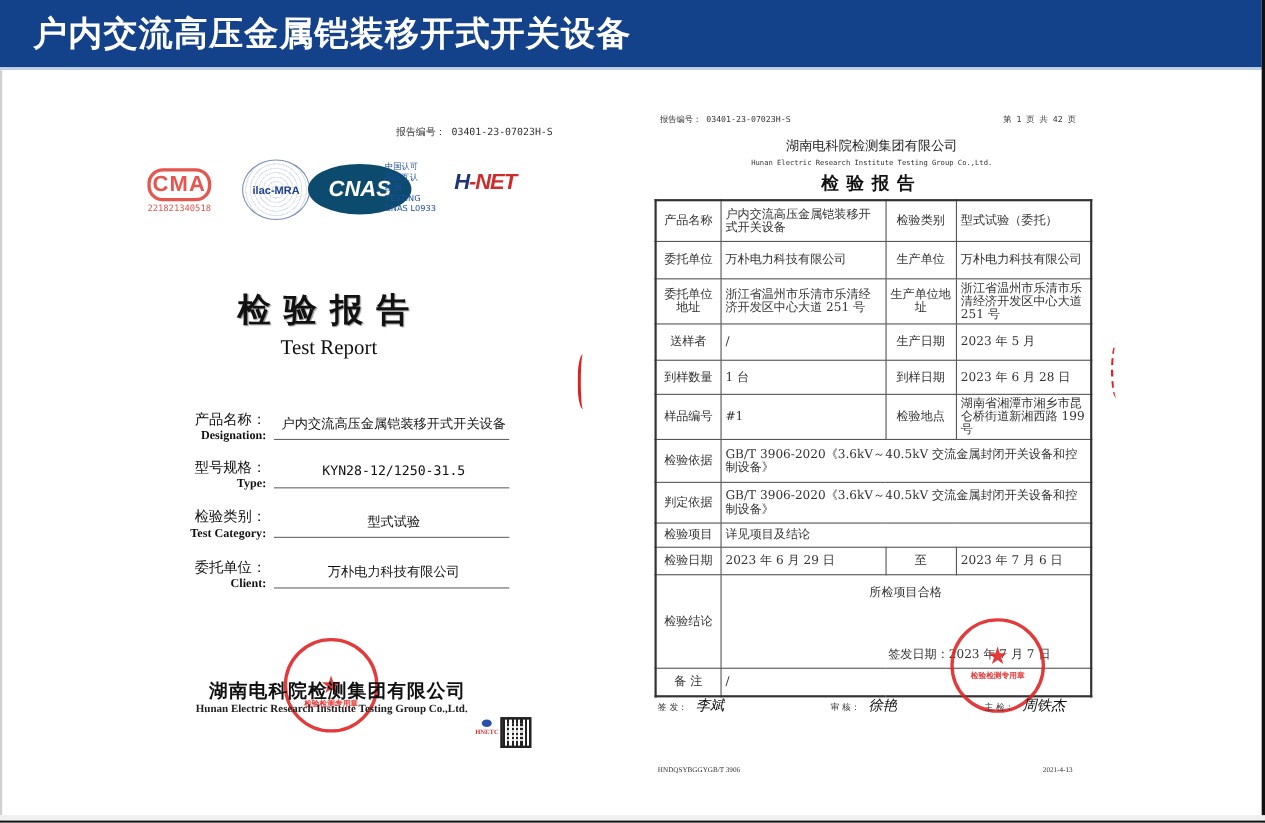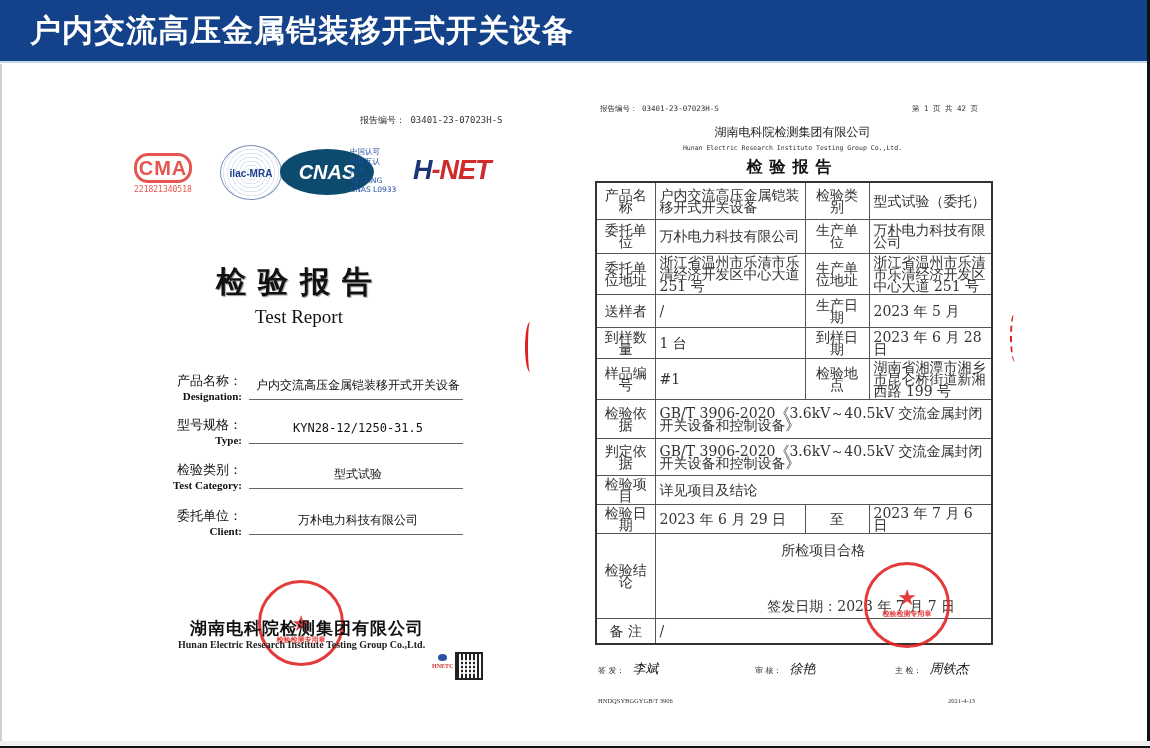--- a/index.html
+++ b/index.html
@@ -15,21 +15,21 @@
   
   .cover { position: absolute; left: 120px; top: 100px; width: 400px; height: 600px; }
   .report-no { position: absolute; left: 240px; top: 14px; font-family: "DejaVu Sans Mono", monospace; font-size: 9px; color: #333; white-space: nowrap; }
   .logos { position: absolute; left: 0; top: 45px; width: 400px; height: 55px; }
   .cma { position: absolute; left: 14px; top: 8px; width: 60px; height: 45px; }
   .cma-mark { width: 58px; height: 30px; border: 3px solid #e4564e; border-radius: 14px; color: #e4564e; font-family: "Liberation Sans", sans-serif; font-weight: bold; font-size: 20px; text-align: center; line-height: 24px; letter-spacing: 1px; }
   .cma-num { font-family: "DejaVu Sans Mono", monospace; font-size: 8px; color: #e4564e; margin-top: 2px; white-space: nowrap; }
   .ilac { position: absolute; left: 100px; top: 0; width: 62px; height: 55px; border: 1px solid #7a8fb8; border-radius: 50%; color: #1d3f8c; font-family: "Liberation Sans", sans-serif; font-weight: bold; font-size: 10px; text-align: center; line-height: 55px; background: repeating-radial-gradient(circle, #fff 0 3px, #dfe6f3 3px 4px); }
   .cnas { position: absolute; left: 160px; top: 4px; width: 94px; height: 46px; border-radius: 50%; background: #0c4a6e; color: #fff; font-family: "Liberation Sans", sans-serif; font-weight: bold; font-style: italic; font-size: 20px; text-align: center; line-height: 46px; }
   .cnas-text { position: absolute; left: 230px; top: 2px; font-family: "DejaVu Sans", sans-serif; font-size: 7.5px; line-height: 9.5px; color: #1d4fa0; }
-  .hnet { position: absolute; left: 293px; top: 10px; font-family: "Liberation Sans", sans-serif; font-weight: bold; font-style: italic; font-size: 27px; color: #1d3577; letter-spacing: -1px; }
+  .hnet { position: absolute; left: 293px; top: 10px; font-family: "Liberation Sans", sans-serif; font-weight: bold; font-style: italic; font-size: 20px; color: #1d3577; letter-spacing: -1px; }
   .hnet .red { color: #d02b2b; }
 
   .cover-title { position: absolute; left: 0; top: 162px; width: 360px; text-align: center; font-family: "DejaVu Serif", serif; font-weight: bold; font-size: 30px; letter-spacing: 12px; color: #111; text-shadow: 1px 1px 1px #999; }
   .cover-subtitle { position: absolute; left: 0; top: 206px; width: 358px; text-align: center; font-family: "Liberation Serif", serif; font-size: 19px; color: #111; }
 
   .field { position: absolute; left: 40px; width: 305px; height: 40px; }
   .field-label-cn { position: absolute; left: 0; top: 0; width: 82px; text-align: right; font-size: 13px; color: #111; font-family: "DejaVu Serif", serif; }
   .field-label-en { position: absolute; left: 0; top: 18px; width: 82px; text-align: right; font-size: 11px; font-weight: bold; color: #111; font-family: "Liberation Serif", serif; }
   .field-value { position: absolute; left: 92px; top: 5px; width: 212px; text-align: center; font-size: 12px; color: #111; font-family: "DejaVu Serif", serif; white-space: nowrap; }
   .field-line { position: absolute; left: 89px; top: 27px; width: 214px; height: 1px; background: #666; }
@@ -48,32 +48,32 @@
 
   .edge-seal { position: absolute; width: 10px; height: 50px; border-left: 3px solid #e02020; border-radius: 50% 0 0 50%; }
 
   
   .rp-header-no { position: absolute; left: 600px; top: 104px; font-family: "DejaVu Sans Mono", monospace; font-size: 7.5px; color: #333; white-space: nowrap; }
   .rp-page { position: absolute; left: 912px; top: 104px; font-family: "DejaVu Sans Mono", monospace; font-size: 7.5px; color: #333; white-space: nowrap; }
   .rp-org-cn { position: absolute; left: 595px; top: 124px; width: 395px; text-align: center; font-size: 12px; color: #222; }
   .rp-org-en { position: absolute; left: 595px; top: 144px; width: 395px; text-align: center; font-family: "DejaVu Sans Mono", monospace; font-size: 6.5px; color: #333; }
   .rp-title { position: absolute; left: 595px; top: 157px; width: 395px; text-align: center; font-weight: bold; font-size: 16px; letter-spacing: 7px; color: #111; }
 
-  .rp-table { position: absolute; left: 595px; top: 181px; width: 396px; border-collapse: collapse; border: 2px solid #333; font-family: "DejaVu Serif", serif; font-size: 14px; color: #333; table-layout: fixed; }
+  .rp-table { position: absolute; left: 595px; top: 181px; width: 396px; border-collapse: collapse; border: 2px solid #333; font-family: "DejaVu Serif", serif; font-size: 11px; color: #333; table-layout: fixed; }
   .rp-table td { border: 1px solid #555; padding: 2px 4px; vertical-align: middle; line-height: 12px; }
   .rp-table td.lbl { text-align: center; }
   .rp-table td.center { text-align: left; }
   .rp-conclusion-cell { position: relative; vertical-align: top !important; }
   .conclusion-text { text-align: center; padding-top: 8px; }
   .sign-date { position: absolute; right: 36px; bottom: 6px; white-space: nowrap; }
 
   .rp-seal { left: 864px; top: 562px; width: 86px; height: 86px; }
   .rp-seal .seal-star { margin-top: 22px; }
 
-  .sig-row { position: absolute; top: 660px; font-size: 8px; color: #333; white-space: nowrap; }
+  .sig-row { position: absolute; top: 632px; font-size: 8px; color: #333; white-space: nowrap; }
   .sig-name { font-family: "DejaVu Serif", serif; font-style: italic; font-size: 13px; color: #111; margin-left: 8px; }
   .footer-code { position: absolute; left: 598px; top: 697px; font-family: "Liberation Serif", serif; font-size: 6.5px; color: #333; }
   .footer-date { position: absolute; left: 948px; top: 697px; font-family: "Liberation Serif", serif; font-size: 6.5px; color: #333; }
 </style>
 </head>
 <body>
 
 <div class="banner">
   <div class="banner-title">户内交流高压金属铠装移开式开关设备</div>
 </div>

